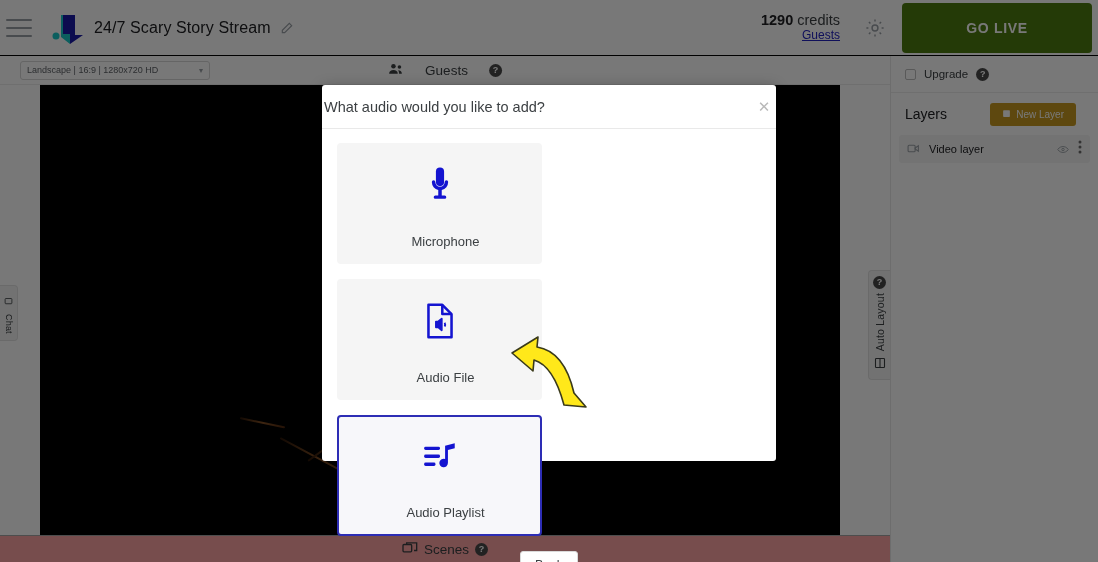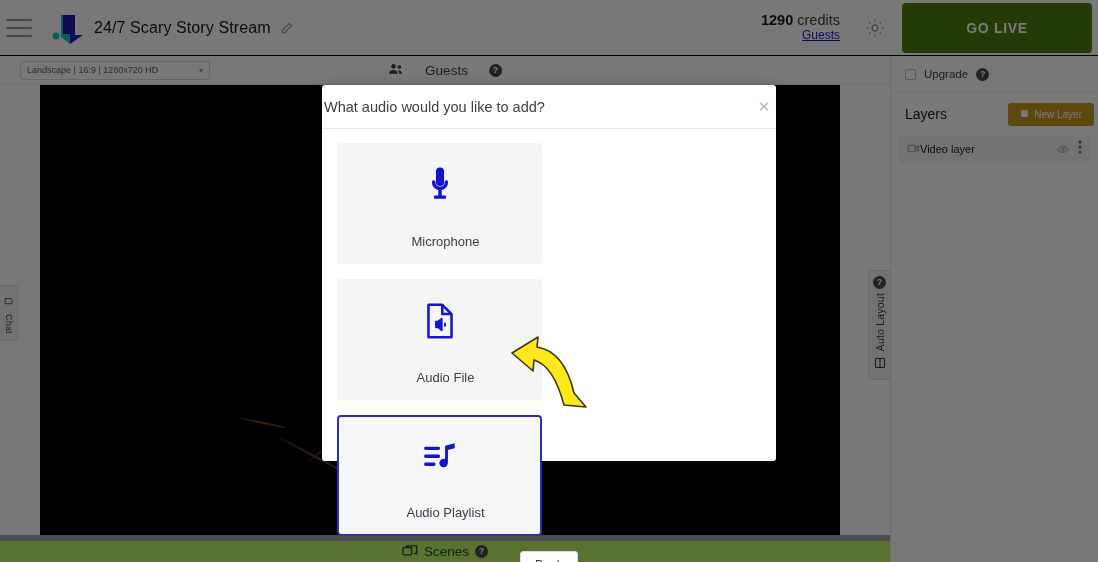--- a/index.html
+++ b/index.html
@@ -89,31 +89,31 @@
     position: absolute; top: 56px; right: 0; width: 208px; bottom: 0;
     background: #ffffff; border-left: 1px solid #e8e8e8;
   }
   .autosync-row {
     height: 37px; display: flex; align-items: center; gap: 8px;
     padding-left: 14px; border-bottom: 1px solid #ececec;
   }
   .chk { width: 11px; height: 11px; border: 1px solid #bdbdbd; border-radius: 2px; background: #fff; cursor: pointer; }
   .autosync-label { font-size: 11.5px; color: #3c4043; }
   .layers-row {
-    height: 42px; display: flex; align-items: center; padding: 0 4px 0 14px;
+    height: 42px; display: flex; align-items: center; padding: 0 22px 0 14px;
   }
   .layers-title { font-size: 14px; color: #202124; }
   .new-layer-btn {
     margin-left: auto; background: #c79a20; color: #fff;
     font-size: 10px; height: 23px; padding: 0 12px; border: none; border-radius: 3px;
     display: flex; align-items: center; gap: 5px; cursor: pointer;
   }
   .layer-item {
     margin: 0 8px; height: 28px; background: #f4f4f4; border-radius: 3px;
-    display: flex; align-items: center; padding: 0 8px; cursor: pointer;
+    display: flex; align-items: center; padding: 0 8px; gap: 9px; cursor: pointer;
   }
   .layer-name { font-size: 11px; color: #202124; }
   .layer-actions { margin-left: auto; display: flex; align-items: center; gap: 9px; }
 
   
   .chat-tab {
     position: absolute; left: 0; top: 285px;
     width: 18px; height: 56px; background: #f3f3f3;
     border: 1px solid #e2e2e2; border-left: none; border-radius: 0 4px 4px 0;
     display: flex; flex-direction: column; align-items: center; justify-content: center;
@@ -136,21 +136,21 @@
     overflow: hidden;
   }
   .stage .branch {
     position: absolute; background: linear-gradient(90deg, #2c1608, #8a5426, #52290f);
     transform-origin: left center; border-radius: 1px; opacity: .95;
   }
 
   .scenes-bar {
     position: absolute; left: 0; right: 208px; bottom: 0; height: 27px;
     display: flex; align-items: center; justify-content: center;
-    border-top: 6px solid #a3a3a3; background: #bef264;
+    border-top: 1px solid #a3a3a3; background: #fca5a5;
   }
   .scenes-pill { display: flex; align-items: center; gap: 6px; font-size: 13.5px; color: #3c4043; cursor: pointer; }
 
   
   .overlay {
     position: absolute; inset: 0; background: rgba(0,0,0,.53);
   }
   .modal {
     position: absolute; left: 322px; top: 85px; width: 454px; height: 376px;
     background: #ffffff; border-radius: 3px;

